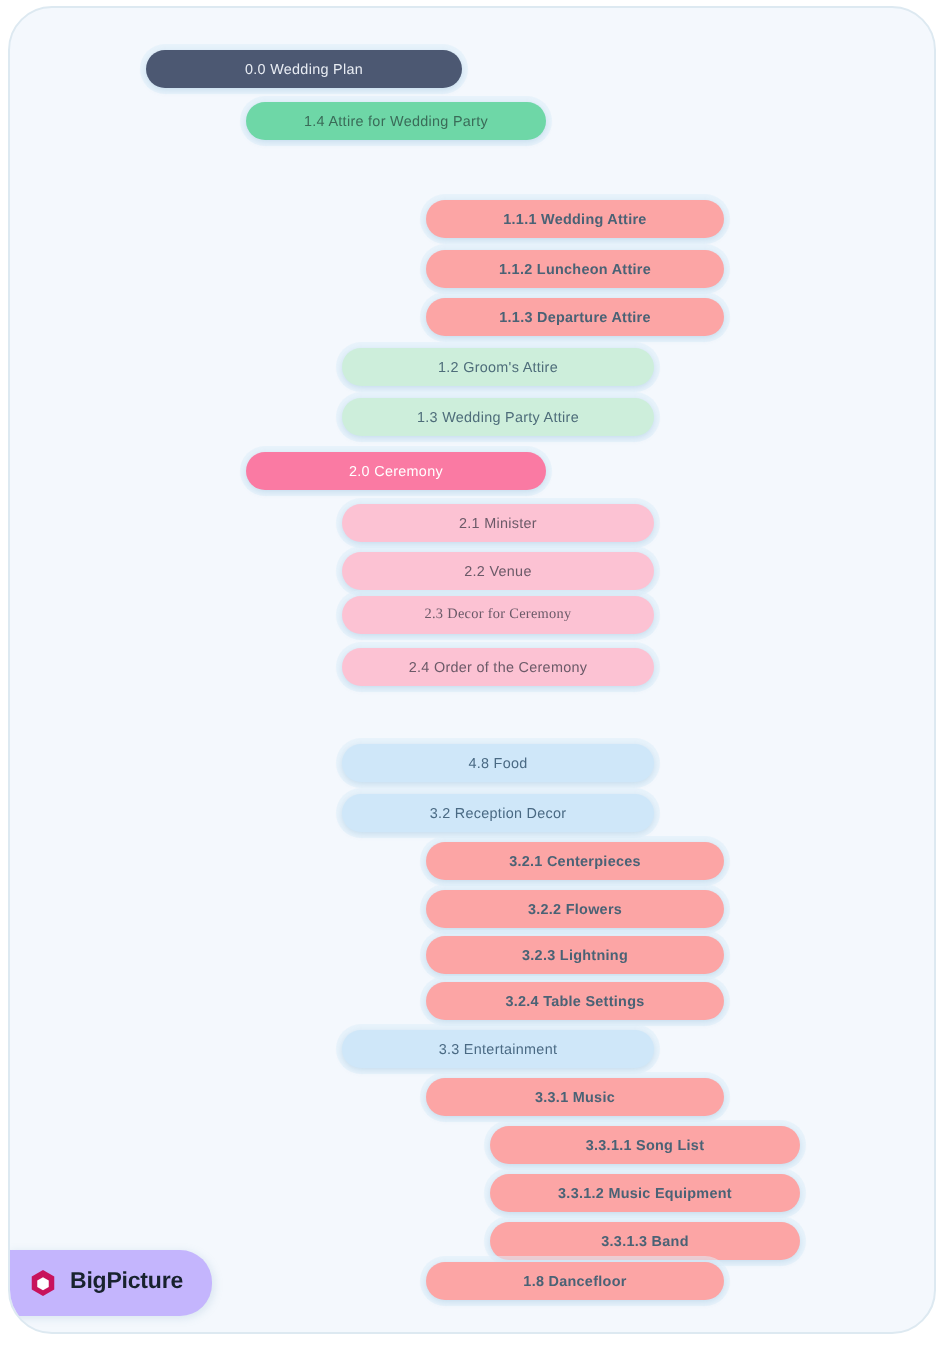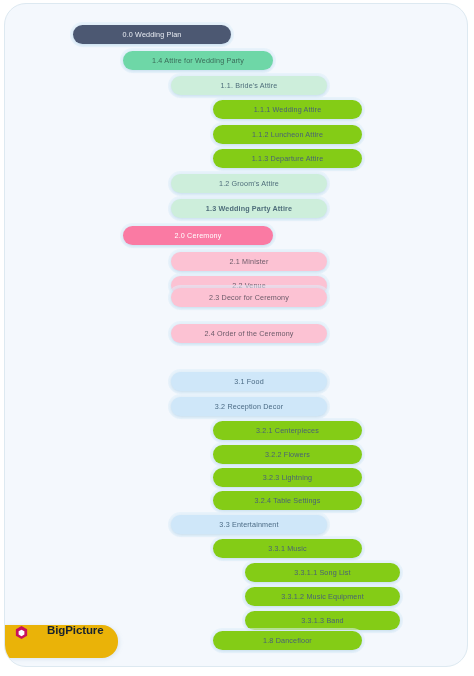--- a/index.html
+++ b/index.html
@@ -82,35 +82,35 @@
 
   .c-pink-soft    { background: #fcc2d3; }
   .c-pink-soft    .label { color: #6b5a68; }
 
   .c-blue-strong  { background: #61bdf0; }
   .c-blue-strong  .label { color: #ffffff; }
 
   .c-blue-soft    { background: #cfe7f9; }
   .c-blue-soft    .label { color: #4a6a84; }
 
-  .c-white        { background: #84cc16; }
+  .c-white        { background: #fca5a5; font-weight: bold; }
   .c-white        .label { color: #4a6275; }
 
   
   #logo-chip {
     position: absolute;
     left: -1px;
     bottom: 8px;
     height: 33px;
     padding: 0 14px 0 10px;
-    background: #eab308;
+    background: #c4b5fd;
     border-radius: 0 16px 16px 0;
     display: flex;
-    align-items: flex-start;
-    gap: 18px;
+    align-items: center;
+    gap: 6px;
     box-shadow: 1px 1px 4px rgba(130,170,200,0.25);
   }
   #logo-chip .mark {
     width: 15px;
     height: 15px;
     display: block;
     flex: 0 0 auto;
   }
   #logo-chip .wordmark {
     font-size: 11.5px;
@@ -126,55 +126,52 @@
 <div id="canvas">
   <div id="board">
 
     <div id="chart">
         <div class="row c-root" style="left: 68px; top: 21px; width: 158px;">
           <span class="label">0.0 Wedding Plan</span>
         </div>
         <div class="row c-green-strong" style="left: 118px; top: 47px; width: 150px;">
           <span class="label">1.4 Attire for Wedding Party</span>
         </div>
-        <div class="row c-green-soft" style="left: 166px; top: 72px; width: 156px;">
-          <span class="label">1.1. Bride's Attire</span>
-        </div>
         <div class="row c-white" style="left: 208px; top: 96px; width: 149px;">
           <span class="label">1.1.1 Wedding Attire</span>
         </div>
         <div class="row c-white" style="left: 208px; top: 121px; width: 149px;">
           <span class="label">1.1.2 Luncheon Attire</span>
         </div>
         <div class="row c-white" style="left: 208px; top: 145px; width: 149px;">
           <span class="label">1.1.3 Departure Attire</span>
         </div>
         <div class="row c-green-soft" style="left: 166px; top: 170px; width: 156px;">
           <span class="label">1.2 Groom's Attire</span>
         </div>
-        <div class="row c-green-soft" style="left: 166px; top: 195px; width: 156px; font-weight: bold;">
+        <div class="row c-green-soft" style="left: 166px; top: 195px; width: 156px;">
           <span class="label">1.3 Wedding Party Attire</span>
         </div>
         <div class="row c-pink-strong" style="left: 118px; top: 222px; width: 150px;">
           <span class="label">2.0 Ceremony</span>
         </div>
         <div class="row c-pink-soft" style="left: 166px; top: 248px; width: 156px;">
           <span class="label">2.1 Minister</span>
         </div>
         <div class="row c-pink-soft" style="left: 166px; top: 272px; width: 156px;">
           <span class="label">2.2 Venue</span>
         </div>
-        <div class="row c-pink-soft" style="left: 166px; top: 284px; width: 156px;">
+        <div class="row c-pink-soft" style="left: 166px; top: 294px; width: 156px; font-family: Liberation Serif, serif;">
           <span class="label">2.3 Decor for Ceremony</span>
         </div>
         <div class="row c-pink-soft" style="left: 166px; top: 320px; width: 156px;">
           <span class="label">2.4 Order of the Ceremony</span>
         </div>
         <div class="row c-blue-soft" style="left: 166px; top: 368px; width: 156px;">
-          <span class="label">3.1 Food</span>
+          <span class="label">4.8 Food</span>
         </div>
         <div class="row c-blue-soft" style="left: 166px; top: 393px; width: 156px;">
           <span class="label">3.2 Reception Decor</span>
         </div>
         <div class="row c-white" style="left: 208px; top: 417px; width: 149px;">
           <span class="label">3.2.1 Centerpieces</span>
         </div>
         <div class="row c-white" style="left: 208px; top: 441px; width: 149px;">
           <span class="label">3.2.2 Flowers</span>
         </div>

